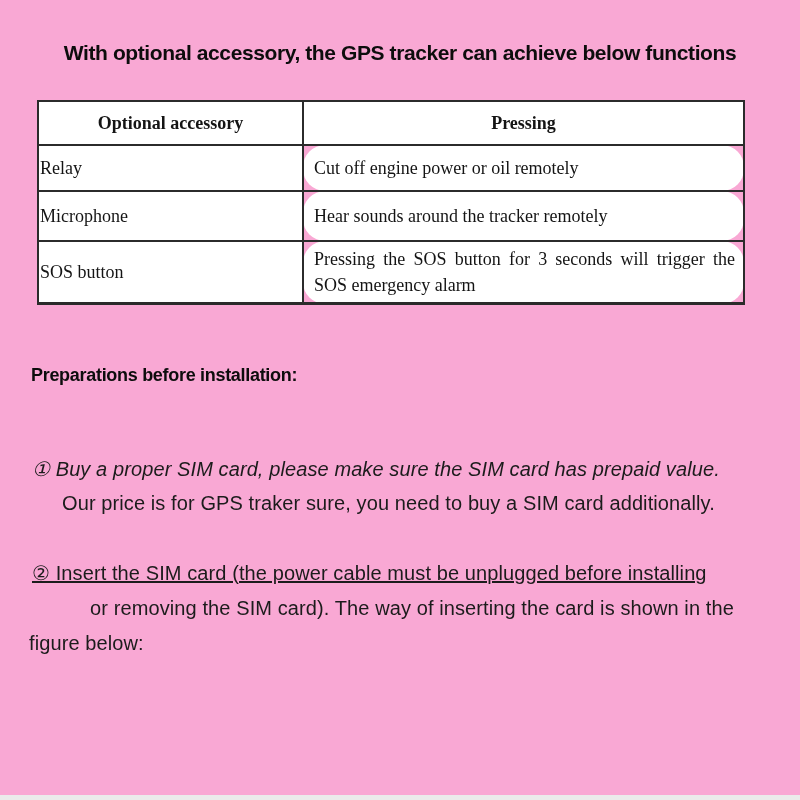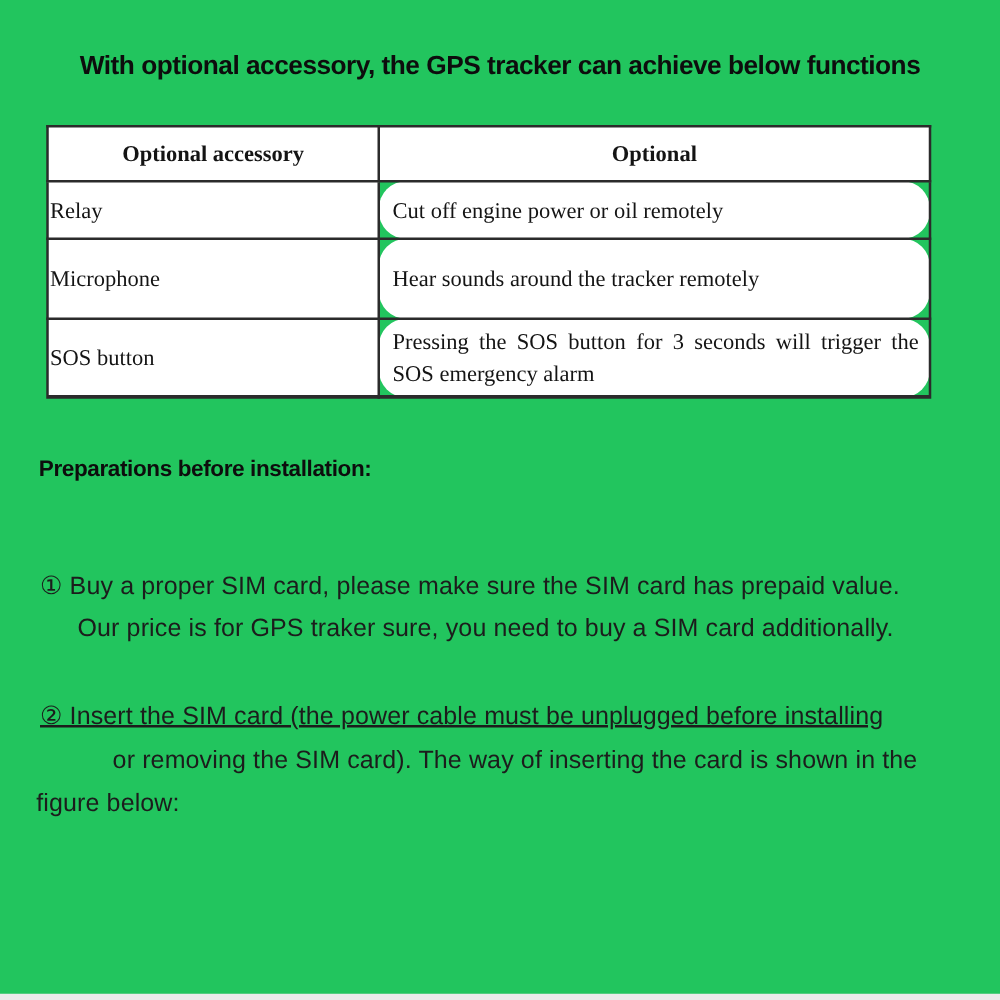--- a/index.html
+++ b/index.html
@@ -1,20 +1,20 @@
 <!DOCTYPE html>
 <html><head>
 <meta charset="utf-8">
 <style>
   html, body { margin: 0; padding: 0; background: #ffffff; }
   .page {
     position: relative;
     width: 800px;
     height: 800px;
-    background: #22c55e;
+    background: #f9a8d4;
     font-family: "Liberation Sans", sans-serif;
     color: #111111;
     overflow: hidden;
   }
 
   
   .doc-title {
     position: absolute;
     top: 41px;
     left: 0;
@@ -48,21 +48,21 @@
   }
   table.acc-table th {
     font-weight: bold;
     text-align: center;
   }
   td.cell-accessory { text-align: left; }
   td.cell-function { text-align: left; padding: 4px 8px 4px 10px; line-height: 26px; border-radius: 22px; }
   td.cell-function.justified { text-align: justify; text-align-last: left; }
   tr.row-header   { height: 44px; border-radius: 21px; }
   tr.row-relay    { height: 46px; }
-  tr.row-mic      { height: 64px; }
+  tr.row-mic      { height: 50px; }
   tr.row-sos      { height: 53px; }
 
   
   .prep-heading {
     position: absolute;
     top: 365px;
     left: 31px;
     font-size: 18px;
     font-weight: bold;
     letter-spacing: -0.3px;
@@ -73,21 +73,21 @@
   .prep-item {
     position: absolute;
     left: 29px;
     width: 760px;
     font-size: 20px;
     color: #1c1c1c;
     letter-spacing: 0.1px;
   }
   .prep-item-1 { top: 452px; line-height: 34px; }
   .prep-item-2 { top: 556px; line-height: 35px; }
-  .prep-item-1 .line-1 { padding-left: 3px; }
+  .prep-item-1 .line-1 { padding-left: 3px; font-style: italic; }
   .prep-item-1 .line-2 { padding-left: 33px; }
   .prep-item-2 .line-1 { padding-left: 3px; text-decoration: underline; }
   .prep-item-2 .line-2 { padding-left: 6px; text-align: center; }
   .prep-item-2 .line-3 { padding-left: 0; }
 
   
   .bottom-edge {
     position: absolute;
     left: 0;
     bottom: 0;
@@ -104,21 +104,21 @@
   <div class="doc-title">With optional accessory, the GPS tracker can achieve below functions</div>
 
   <table class="acc-table">
     <colgroup>
       <col style="width:265px">
       <col style="width:441px">
     </colgroup>
     <tbody>
       <tr class="row-header">
         <th>Optional accessory</th>
-        <th>Optional</th>
+        <th>Pressing</th>
       </tr>
       <tr class="row-relay">
         <td class="cell-accessory">Relay</td>
         <td class="cell-function">Cut off engine power or oil remotely</td>
       </tr>
       <tr class="row-mic">
         <td class="cell-accessory">Microphone</td>
         <td class="cell-function">Hear sounds around the tracker remotely</td>
       </tr>
       <tr class="row-sos">

